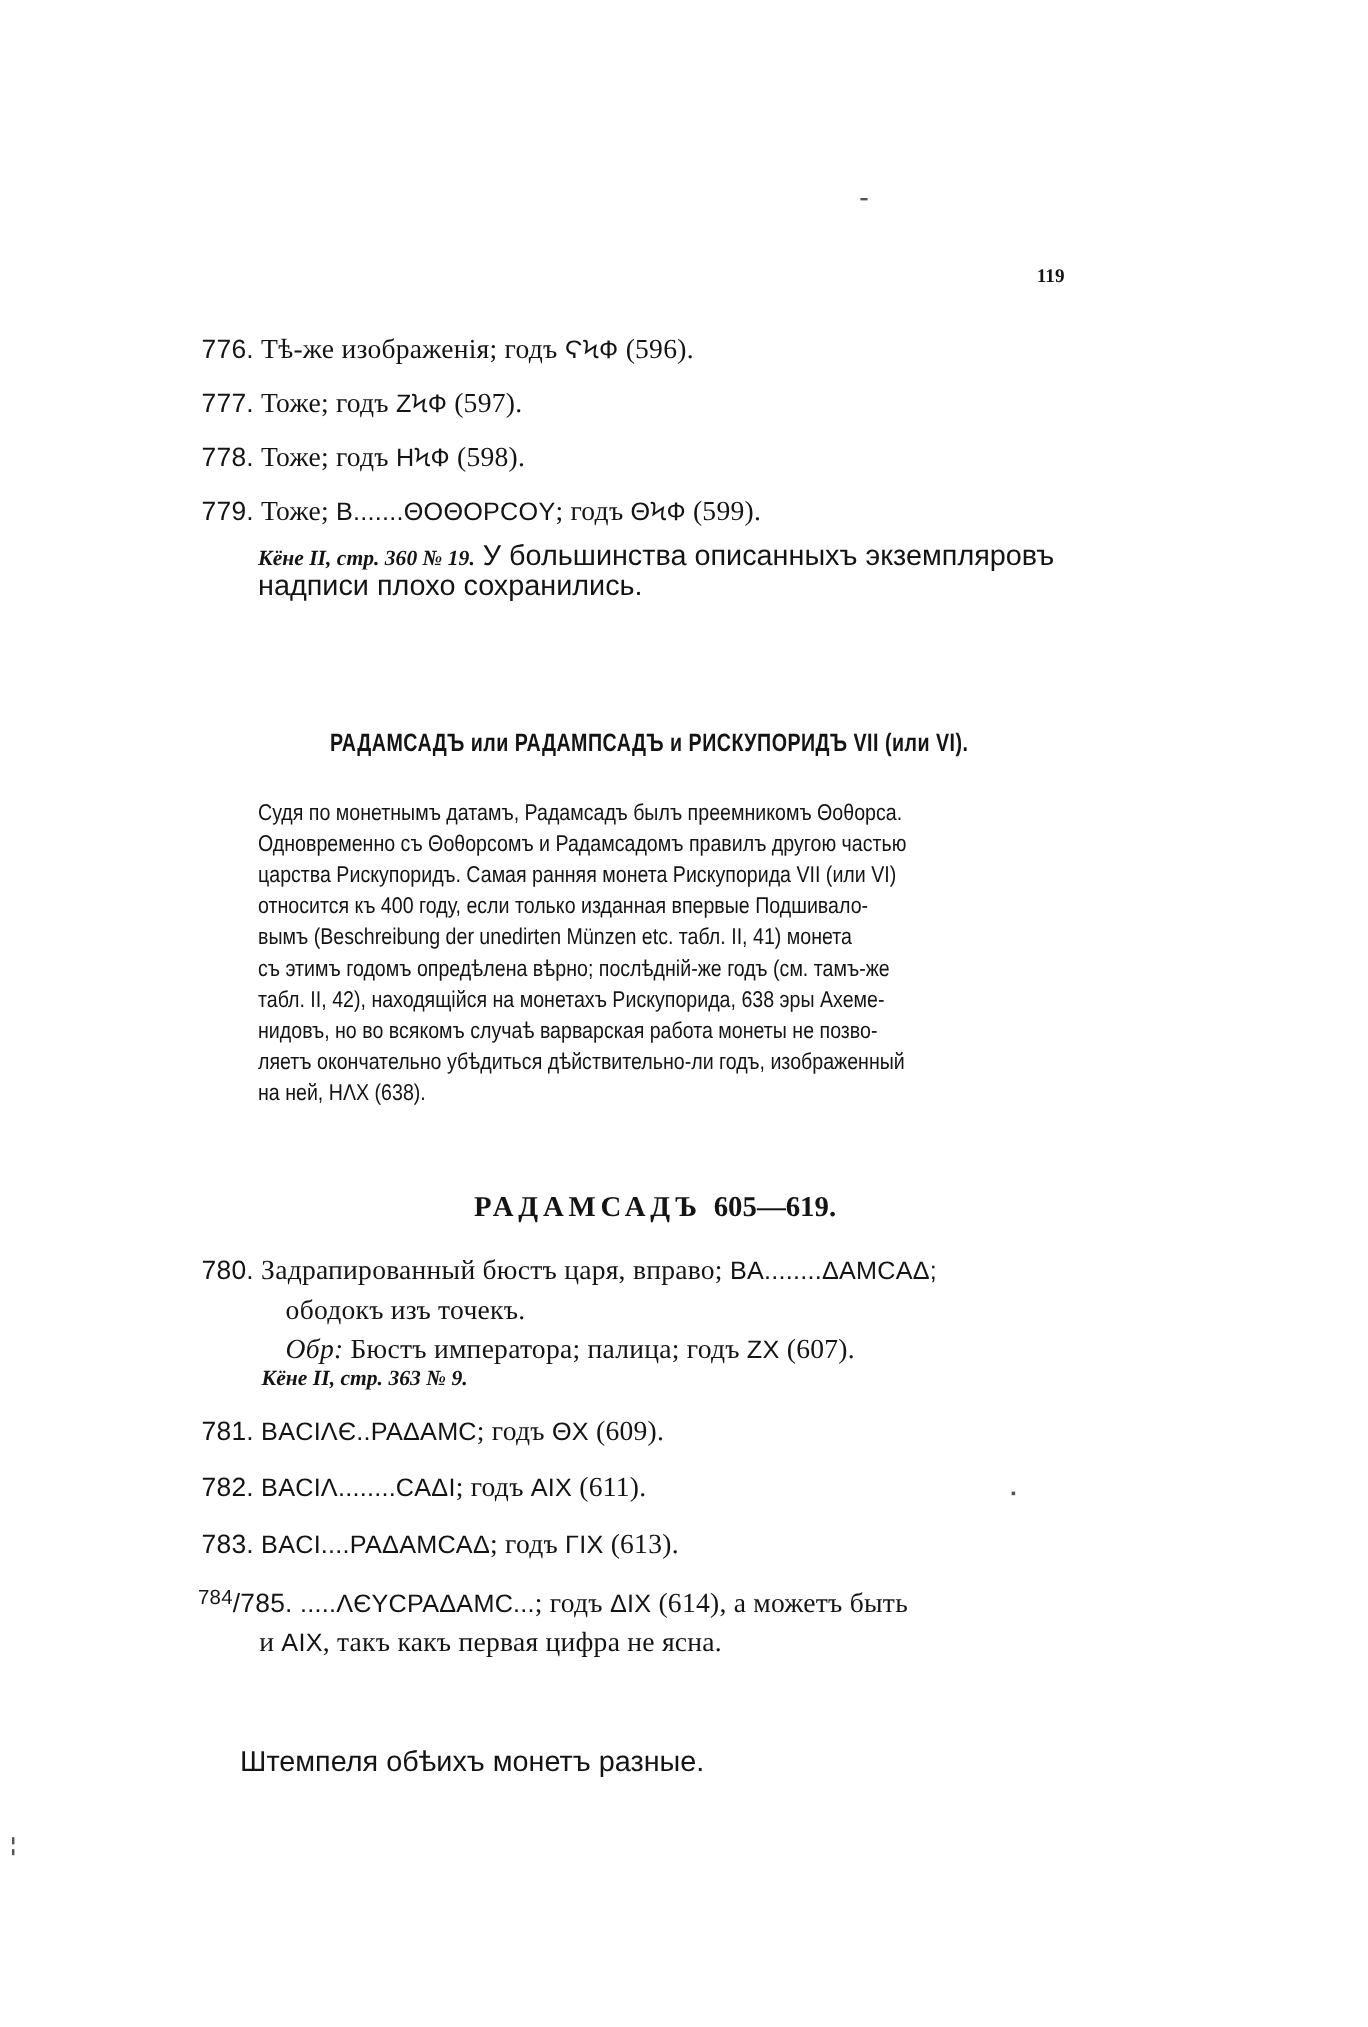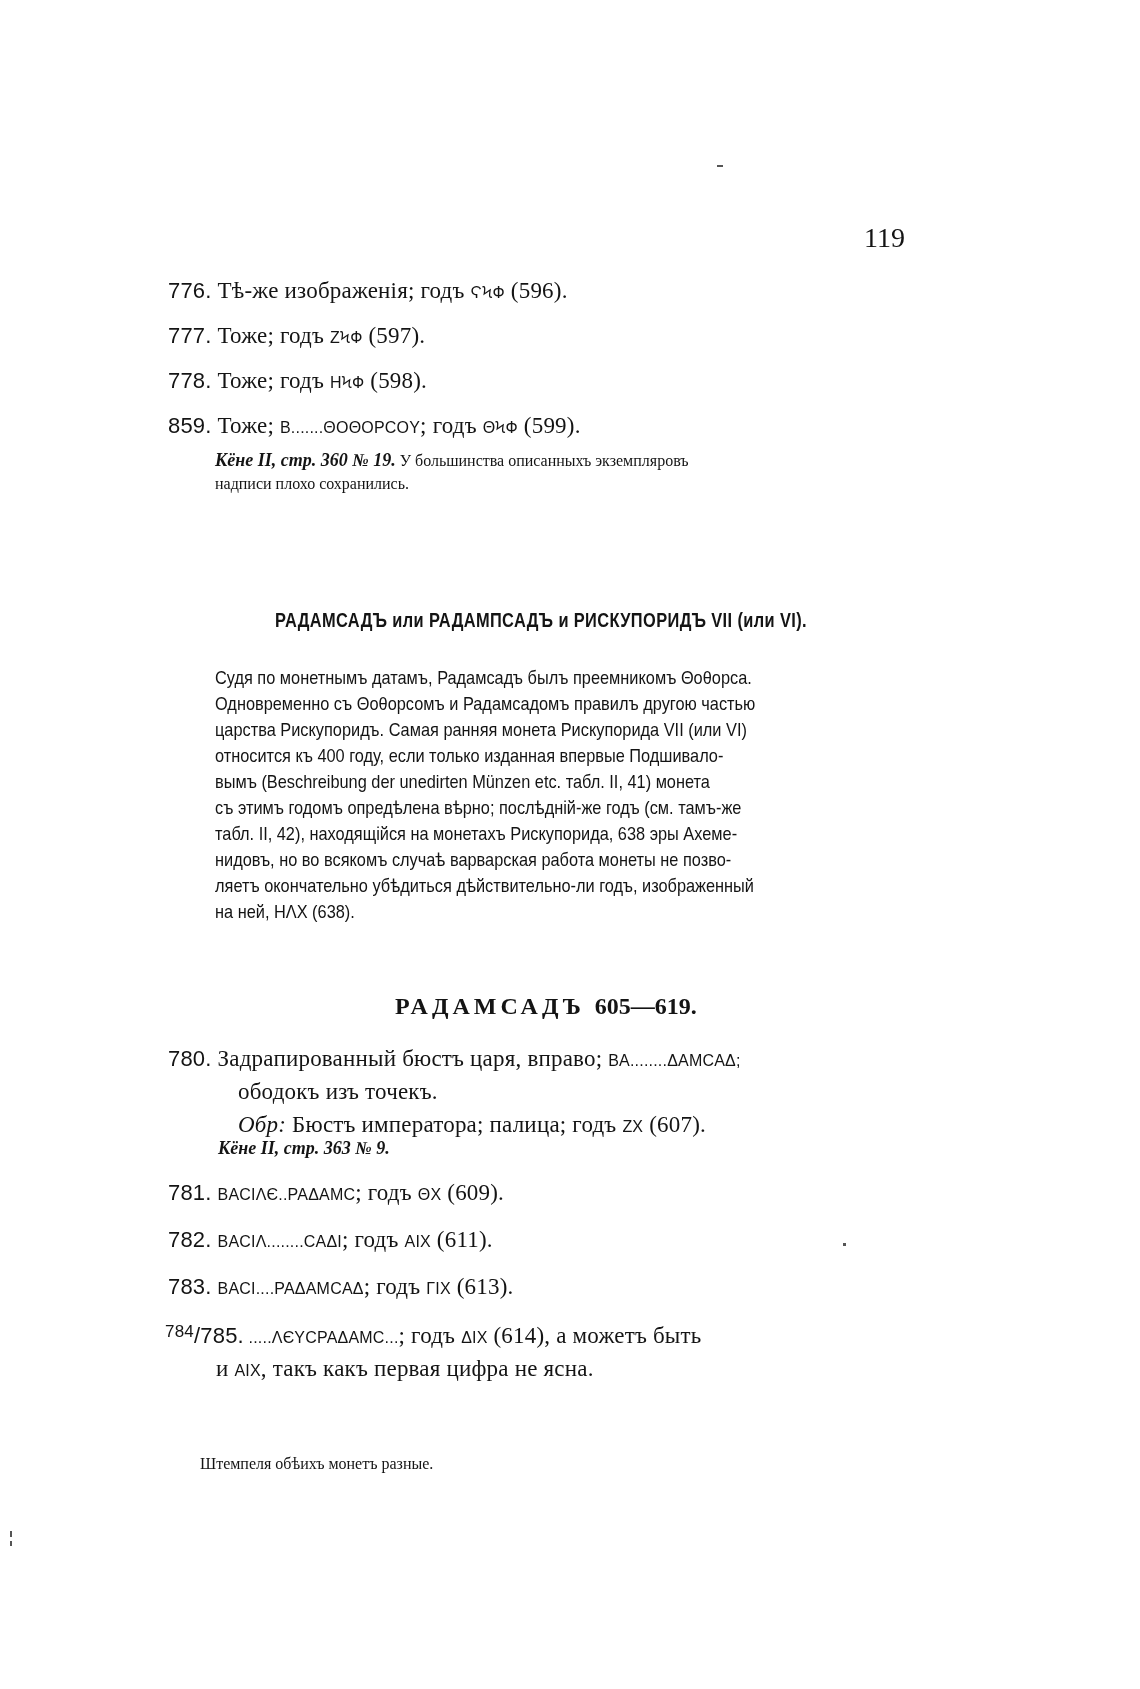--- a/index.html
+++ b/index.html
@@ -1,25 +1,25 @@
 <!DOCTYPE html>
 <html><head>
 <meta charset="utf-8">
 <style>
   html, body { margin: 0; padding: 0; background: #ffffff; }
   body { width: 1140px; height: 1689px; position: relative; overflow: hidden;
          font-family: "Liberation Serif", "DejaVu Serif", serif; color: #141414; }
   .abs { position: absolute; white-space: nowrap; }
-  .pagenum { left: 864px; top: 222px; font-size: 28px; font-weight: normal; }
+  .pagenum { left: 864px; top: 222px; font-size: 16px; font-weight: bold; }
   .entry { font-size: 23px; letter-spacing: 0.2px; }
   .num { font-family: "Liberation Sans", "DejaVu Sans", sans-serif; font-size: 22px; }
-  .greek { font-family: "Liberation Sans", "DejaVu Sans", sans-serif; font-size: 16px; }
+  .greek { font-family: "Liberation Sans", "DejaVu Sans", sans-serif; font-size: 21px; }
   .ref { font-size: 18px; }
   .ref i { font-style: italic; font-weight: bold; }
-  .note { font-size: 16px; font-family: Liberation Serif, serif; }
+  .note { font-size: 24px; font-family: Liberation Sans, sans-serif; }
   .heading { font-family: "Liberation Sans", "DejaVu Sans", sans-serif; font-weight: bold;
              font-size: 21px; transform: scaleX(0.78); transform-origin: left top; letter-spacing: 0.5px; }
   .para { font-size: 19px; font-family: "Liberation Sans", "DejaVu Sans", sans-serif;
           transform: scaleX(0.86); transform-origin: left top; }
   .section { font-size: 24px; letter-spacing: 4px; font-weight: bold; }
   .section .yr { letter-spacing: 0; }
   .speck { position: absolute; background: #555; }
   sup.s { font-size: 17px; vertical-align: 6px; }
 </style>
 </head>
@@ -39,21 +39,21 @@
   <span class="num">777.</span>
   <span>Тоже; годъ </span><span class="greek">ZϞФ</span>
   <span>(597).</span>
 </div>
 <div class="abs entry" style="left:168px;top:368px;">
   <span class="num">778.</span>
   <span>Тоже; годъ </span><span class="greek">HϞФ</span>
   <span>(598).</span>
 </div>
 <div class="abs entry" style="left:168px;top:413px;">
-  <span class="num">859.</span>
+  <span class="num">779.</span>
   <span>Тоже; </span><span class="greek">B.......ΘΟΘΟPCOY</span><span>; годъ </span><span class="greek">ΘϞФ</span>
   <span>(599).</span>
 </div>
 <div class="abs ref" style="left:215px;top:450px;">
   <i>Кёне II, стр. 360 № 19.</i><span class="note"> У большинства описанныхъ экземпляровъ</span>
 </div>
 <div class="abs note" style="left:215px;top:475px;">надписи плохо сохранились.</div>
 
 <div class="abs heading" style="left:275px;top:608px;">РАДАМСАДЪ или РАДАМПСАДЪ и РИСКУПОРИДЪ VII (или VI).</div>
 

